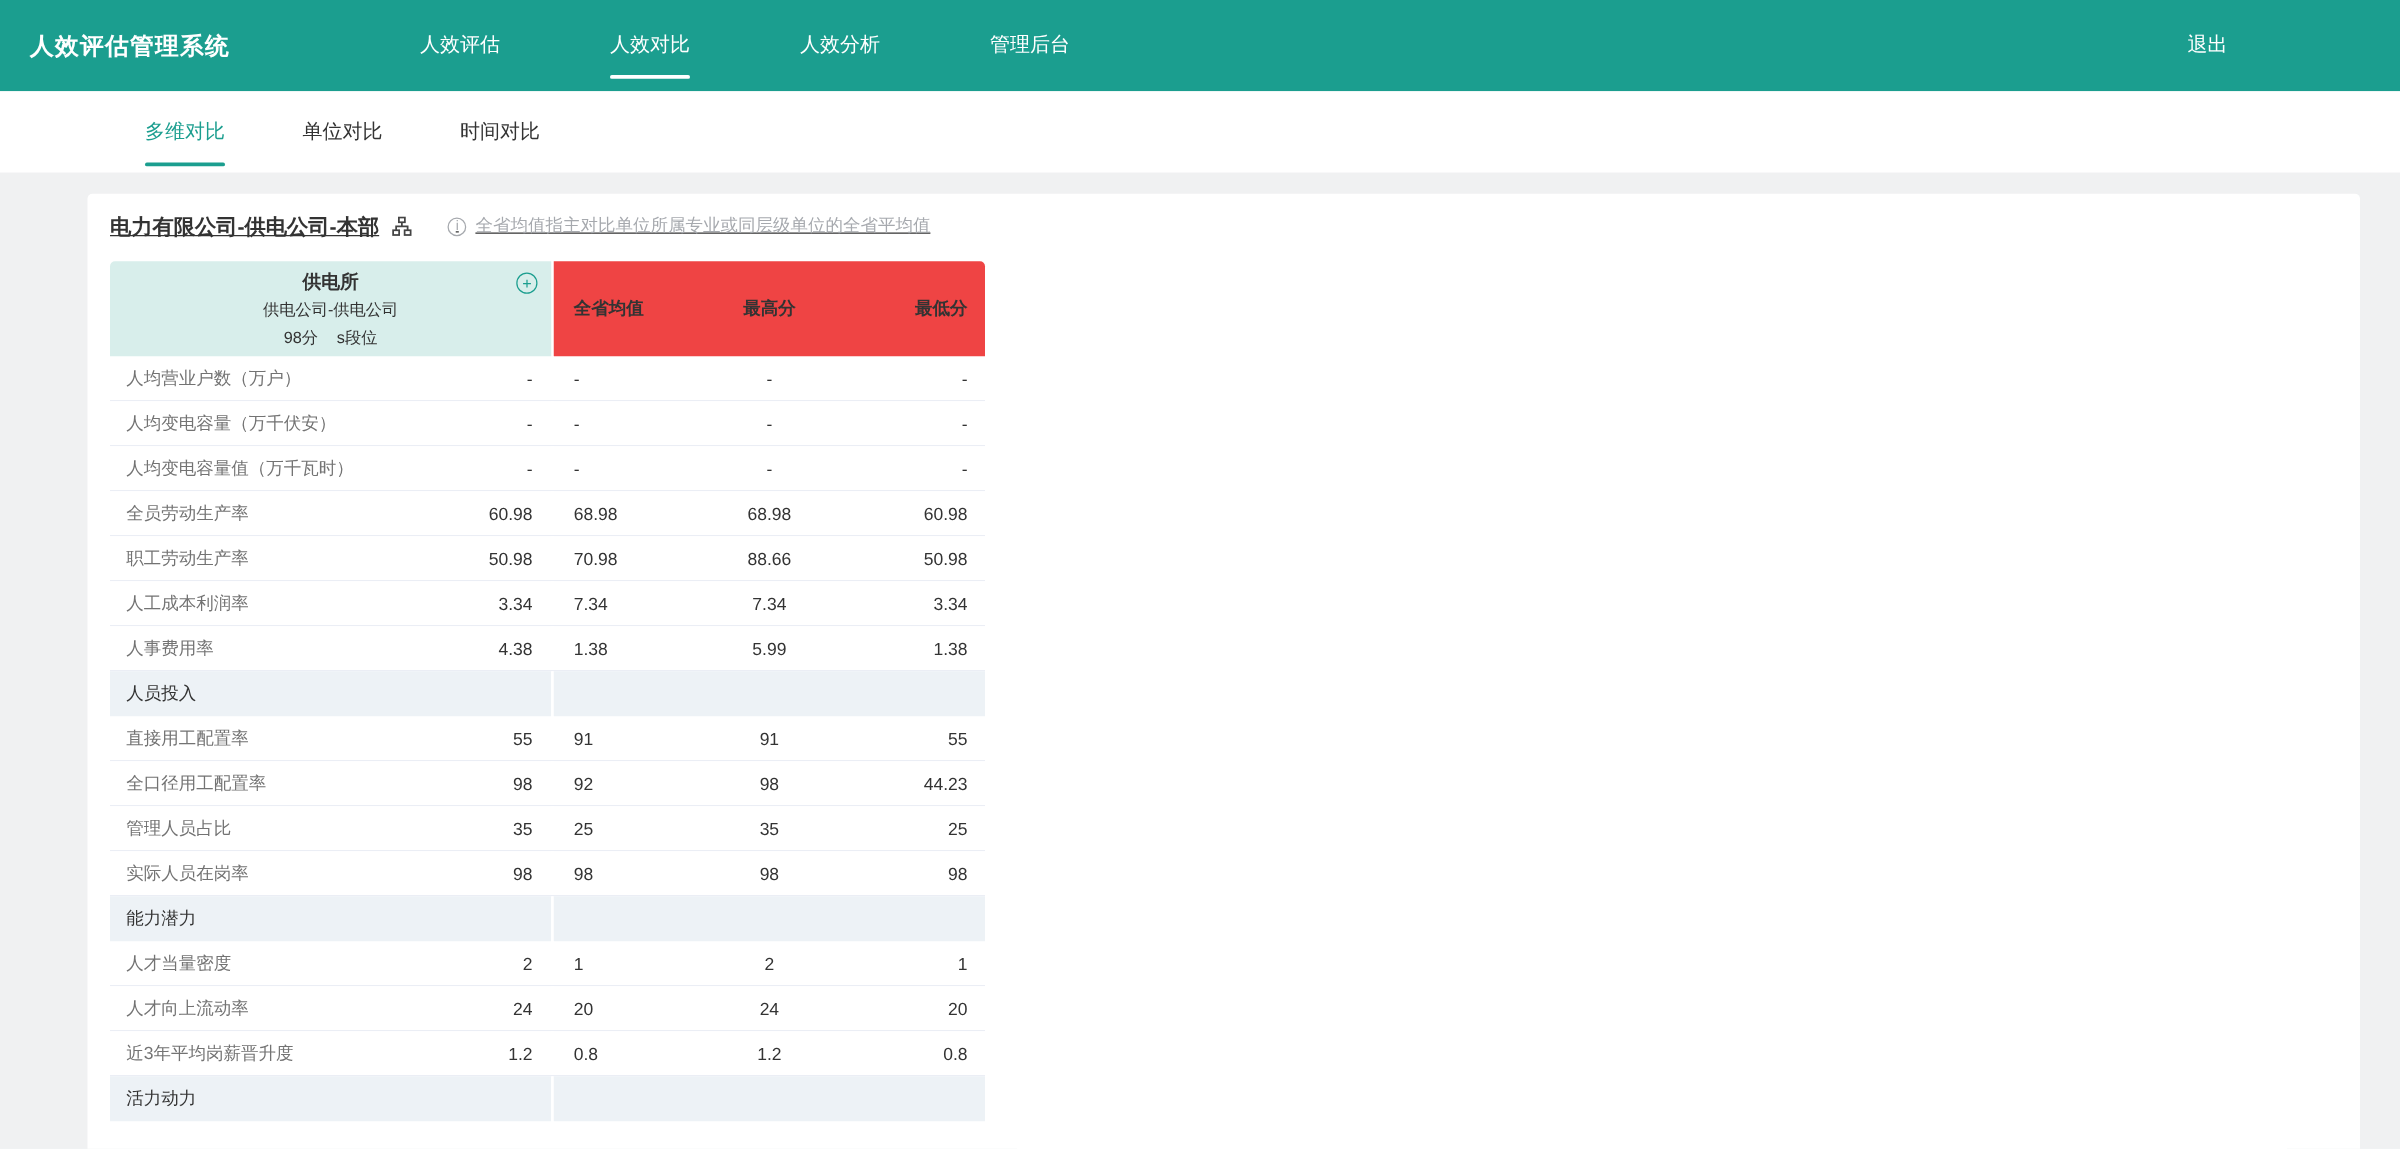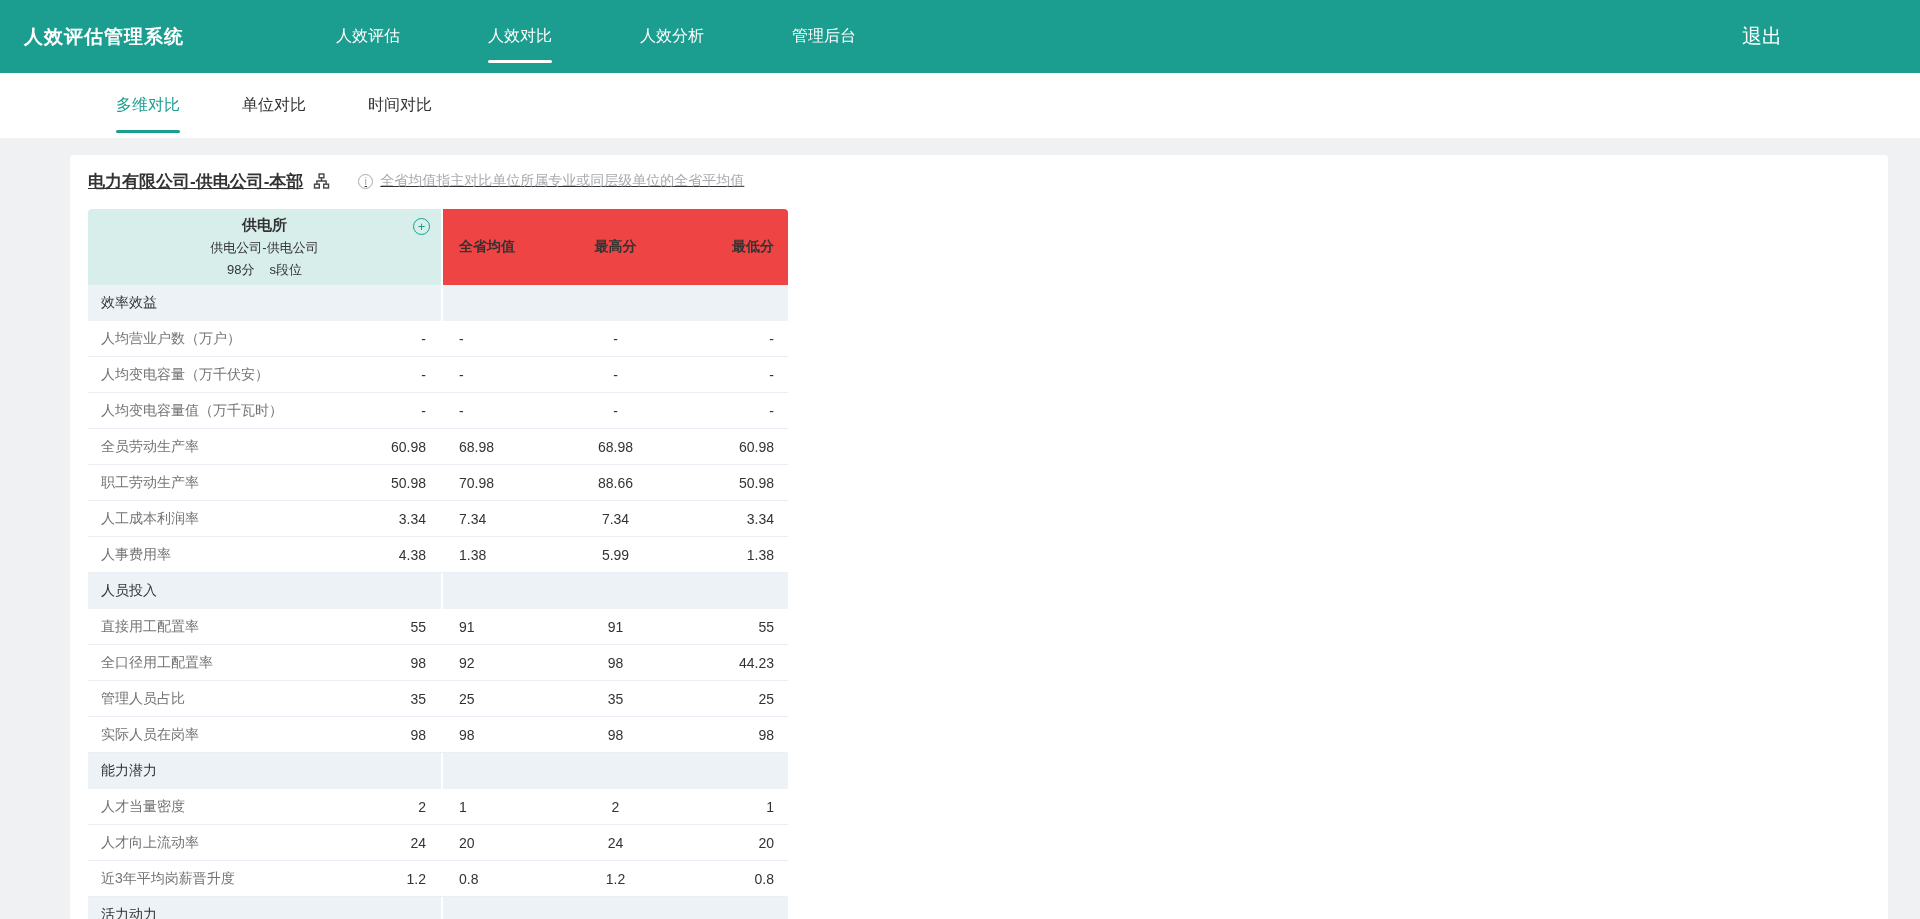--- a/index.html
+++ b/index.html
@@ -17,21 +17,21 @@
   .brand { font-size: 19px; font-weight: bold; margin-left: 24px; letter-spacing: 1px; white-space: nowrap; }
   .topnav { display: flex; margin-left: 76px; height: 100%; }
   .nav-item {
     position: relative; padding: 0 44px; display: flex; align-items: center;
     font-size: 16px; cursor: pointer; white-space: nowrap;
   }
   .nav-item.active::after {
     content: ""; position: absolute; left: 50%; transform: translateX(-50%);
     bottom: 10px; width: 64px; height: 3px; background: #fff; border-radius: 2px;
   }
-  .logout { margin-left: auto; margin-right: 138px; font-size: 20px; cursor: pointer; }
+  .logout { margin-left: auto; margin-right: 138px; font-size: 16px; cursor: pointer; }
 
   
   .tabbar { height: 65px; background: #fff; display: flex; align-items: center; padding-left: 116px; }
   .tab {
     position: relative; height: 100%; display: flex; align-items: center;
     margin-right: 62px; font-size: 16px; color: #333; cursor: pointer; white-space: nowrap;
   }
   .tab.active { color: #1b9e8f; }
   .tab.active::after {
     content: ""; position: absolute; left: 0; right: 0; bottom: 5px;
@@ -142,25 +142,20 @@
         </div>
         <div class="vgap"></div>
         <div class="th-vals">
           <div class="vcol al th-val">全省均值</div>
           <div class="vcol ac th-val">最高分</div>
           <div class="vcol ar th-val">最低分</div>
         </div>
       </div>
 
       <div>
-          <div class="trow section-row">
-            <div class="cell-main sec-main">效率效益</div>
-            <div class="vgap"></div>
-            <div class="sec-vals"></div>
-          </div>
           <div class="trow data-row">
             <div class="cell-main dr-main">
               <span class="dr-label">人均营业户数（万户）</span>
               <span class="dr-value">-</span>
             </div>
             <div class="vgap"></div>
             <div class="vcol al">-</div>
             <div class="vcol ac">-</div>
             <div class="vcol ar">-</div>
           </div>

